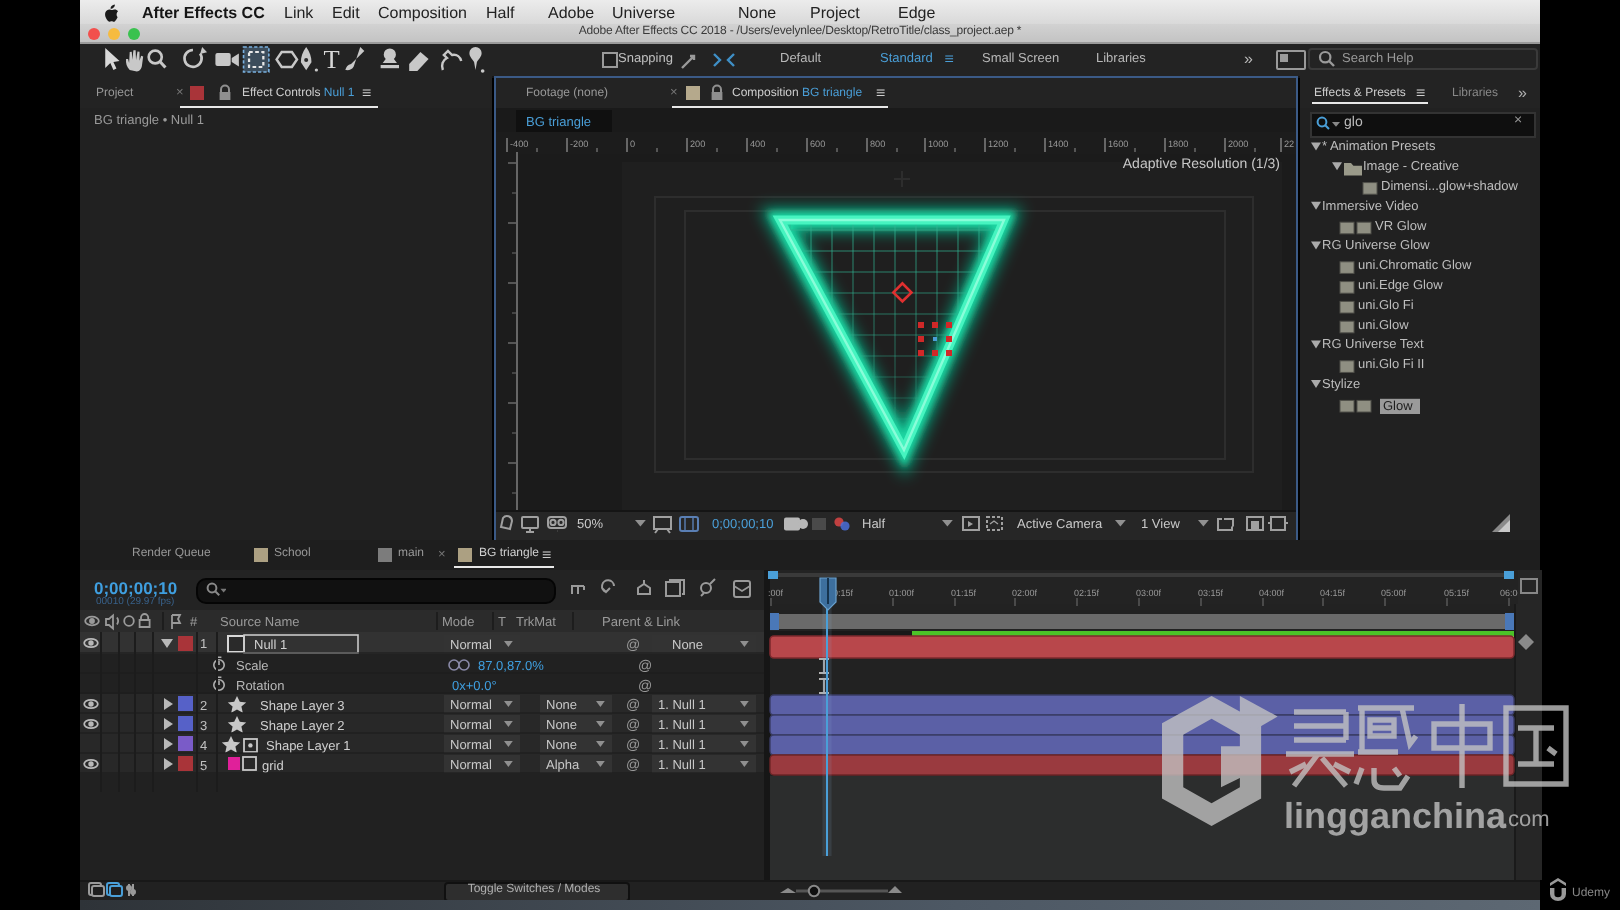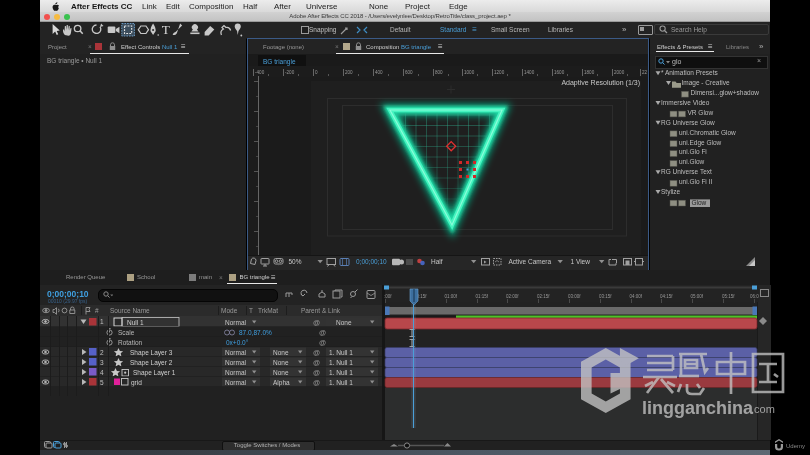--- a/index.html
+++ b/index.html
@@ -14,21 +14,21 @@
 
   <div class="abs" style="left:40px;top:0;width:730px;height:12px;background:linear-gradient(#ececec,#d9d9d9);"></div>
   <svg class="abs" style="left:52px;top:2px" width="8" height="9" viewBox="0 0 8 9">
       <path d="M5.4 0.2c0.1 0.6-0.2 1.2-0.6 1.6C4.4 2.2 3.8 2.5 3.3 2.4 3.2 1.9 3.5 1.3 3.8 1 4.2 0.6 4.9 0.3 5.4 0.2zM6.8 6.6c-0.3 0.7-0.7 1.4-1.3 2-0.3 0.3-0.7 0.4-1.1 0.2-0.4-0.2-0.8-0.2-1.2 0C2.8 9 2.4 8.9 2 8.5 0.9 7.3 0.1 5.4 0.8 4 1.2 3.2 1.9 2.7 2.7 2.7c0.4 0 0.9 0.3 1.3 0.3 0.3 0 0.9-0.3 1.4-0.3 0.6 0 1.2 0.3 1.6 0.9C6.2 4.2 6 5.8 6.8 6.6z" fill="#1a1a1a"></path>
     </svg>
   <div class="t" style="left:71px;top:2px;font-size:8px;font-weight:bold;color:#151515;">After Effects CC</div>
   <div class="t" style="left:142px;top:2px;font-size:8px;color:#222;">Link</div>
   <div class="t" style="left:166px;top:2px;font-size:8px;color:#222;">Edit</div>
   <div class="t" style="left:189px;top:2px;font-size:8px;color:#222;">Composition</div>
   <div class="t" style="left:243px;top:2px;font-size:8px;color:#222;">Half</div>
-  <div class="t" style="left:274px;top:2px;font-size:8px;color:#222;">After</div>
+  <div class="t" style="left:274px;top:2px;font-size:8px;color:#222;">Adobe</div>
   <div class="t" style="left:306px;top:2px;font-size:8px;color:#222;">Universe</div>
   <div class="t" style="left:369px;top:2px;font-size:8px;color:#222;">None</div>
   <div class="t" style="left:405px;top:2px;font-size:8px;color:#222;">Project</div>
   <div class="t" style="left:449px;top:2px;font-size:8px;color:#222;">Edge</div>
 
   <div class="abs" style="left:40px;top:12px;width:730px;height:9px;background:linear-gradient(#d2d2d2,#c3c3c3);border-bottom:1px solid #9a9a9a;"></div>
   <div class="abs" style="left:44px;top:14px;width:6px;height:6px;border-radius:50%;background:#f2504d;"></div>
   <div class="abs" style="left:54px;top:14px;width:6px;height:6px;border-radius:50%;background:#f6bb40;"></div>
   <div class="abs" style="left:64px;top:14px;width:6px;height:6px;border-radius:50%;background:#3ac24f;"></div>
   <div class="t" style="left:400px;top:13px;transform:translateX(-50%);font-size:6px;color:#3a3a3a;letter-spacing:-0.1px;">Adobe After Effects CC 2018 - /Users/evelynlee/Desktop/RetroTitle/class_project.aep *</div>

